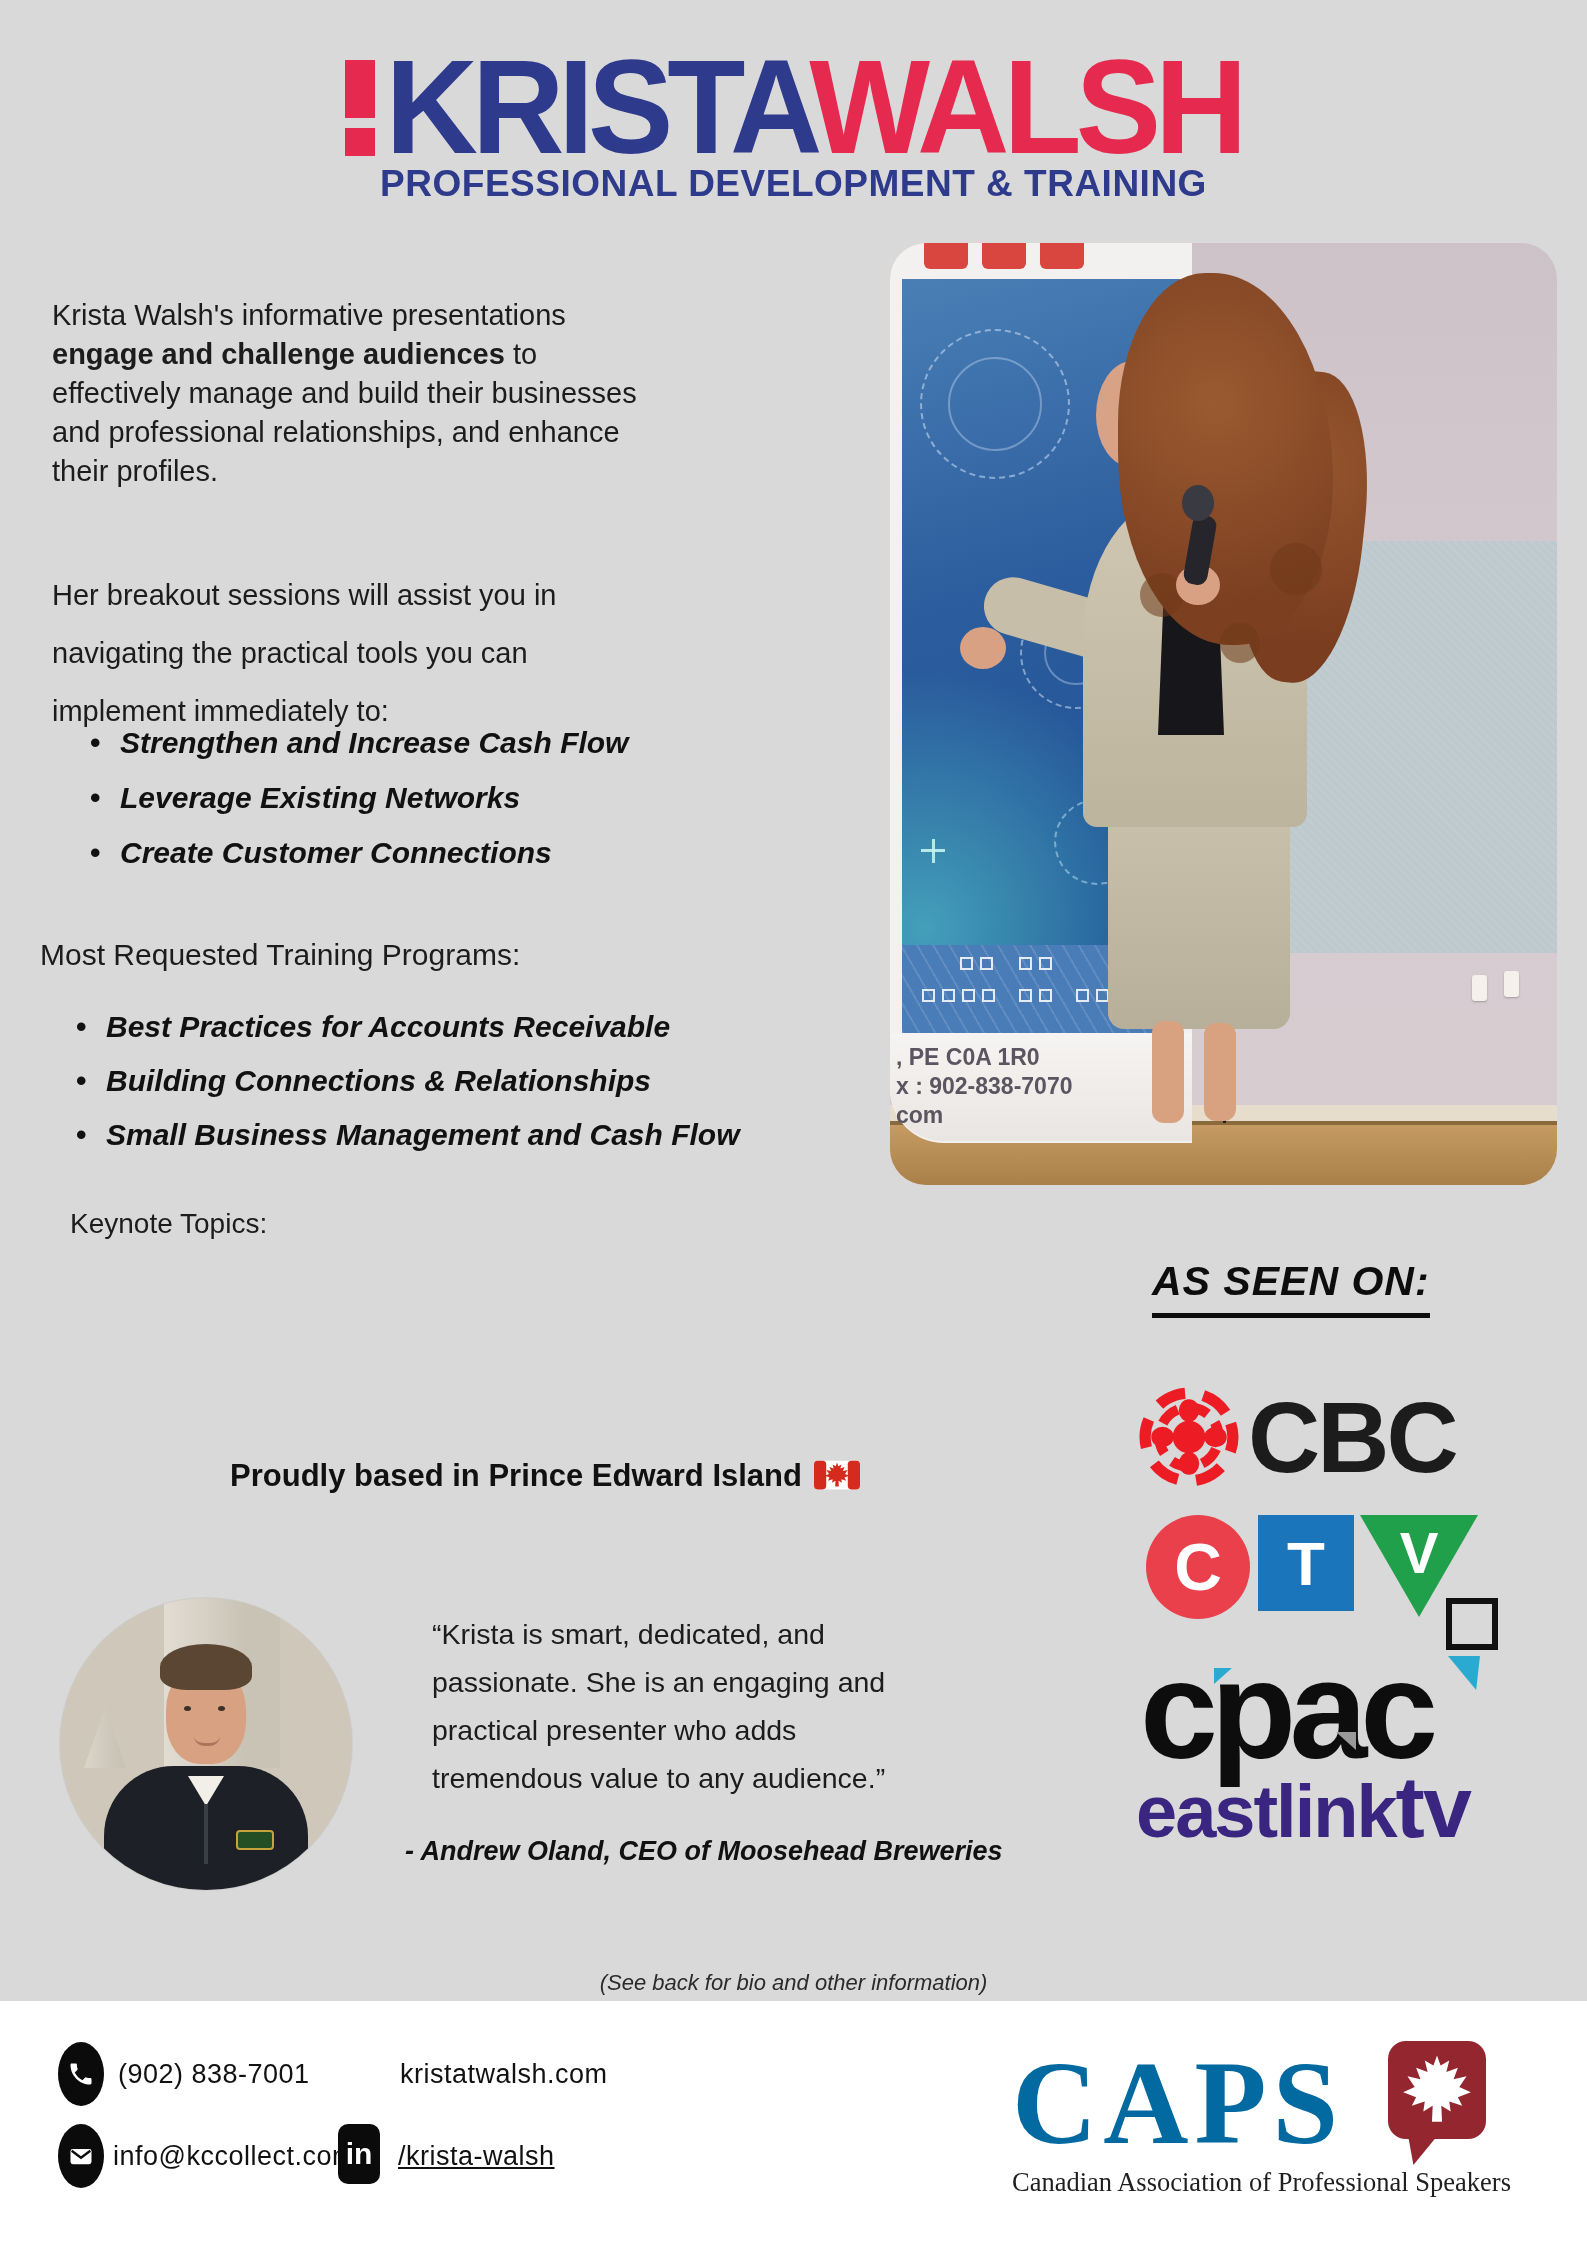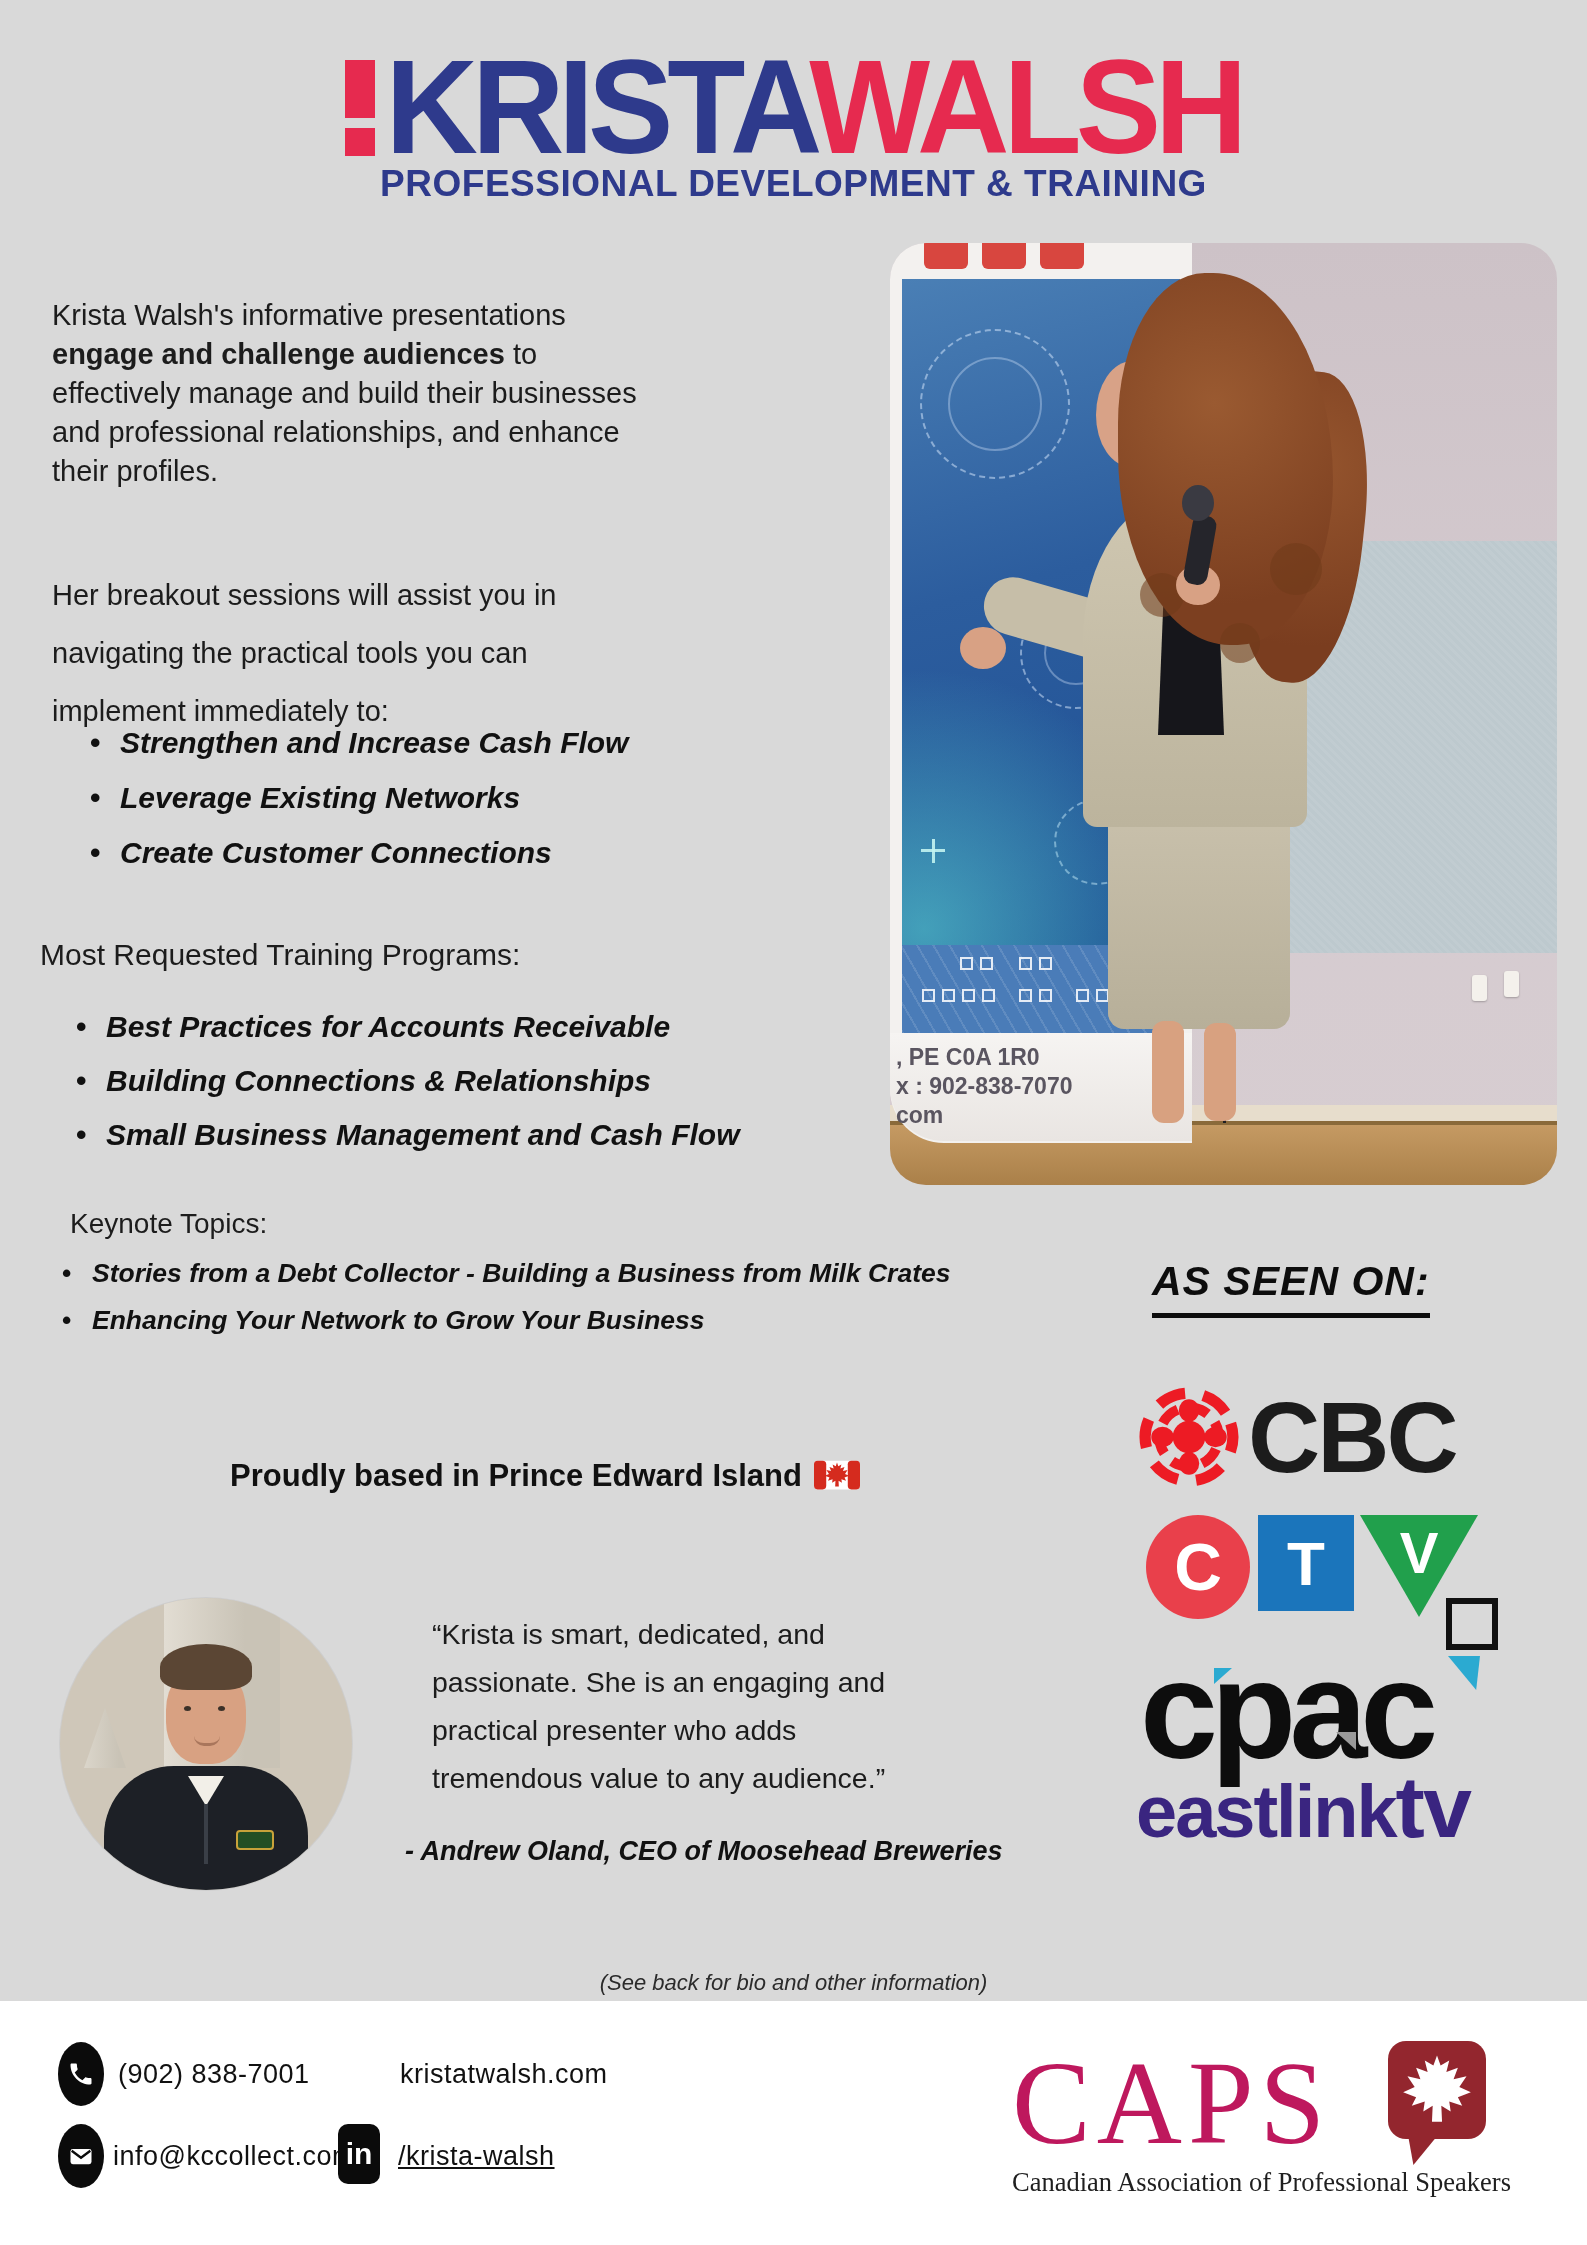--- a/index.html
+++ b/index.html
@@ -170,21 +170,21 @@
   
   .footer { position:absolute; left:0; top:2001px; width:100%; height:244px; background:#ffffff; }
   .f-icon { position:absolute; width:46px; height:64px; border-radius:50%;
             background:#0b0b0b; display:flex; align-items:center; justify-content:center; }
   .f-text { position:absolute; font-size:27px; color:#111; letter-spacing:0.5px; }
   .li-icon { position:absolute; left:338px; top:2124px; width:42px; height:60px;
             background:#0b0b0b; border-radius:10px; color:#fff; font-weight:bold;
             font-size:30px; display:flex; align-items:center; justify-content:center; }
   .underline { text-decoration:underline; }
   .caps-text { position:absolute; left:1012px; top:2040px; font-family:"Liberation Serif","DejaVu Serif",serif;
-            font-size:118px; font-weight:normal; letter-spacing:6px; color:#be185d; line-height:1; }
+            font-size:118px; font-weight:bold; letter-spacing:6px; color:#0369a1; line-height:1; }
   .caps-bubble { position:absolute; left:1388px; top:2040px; width:98px; height:98px;
             background:#93262e; border-radius:18px; display:flex; align-items:center;
             justify-content:center; }
   .caps-tail { position:absolute; left:1408px; top:2134px; width:30px; height:30px;
             background:#93262e; clip-path:polygon(0 0,100% 0,18% 100%); }
   .caps-sub { position:absolute; left:1012px; top:2166px; width:520px;
             font-family:"Liberation Serif","DejaVu Serif",serif; font-size:26.5px; color:#1f1f1f; }
 </style>
 </head>
 <body>
@@ -210,24 +210,20 @@
   </ul>
 
   <p class="training-heading">Most Requested Training Programs:</p>
   <ul class="blist training-list">
     <li>Best Practices for Accounts Receivable</li>
     <li>Building Connections &amp; Relationships</li>
     <li>Small Business Management and Cash Flow</li>
   </ul>
 
   <p class="keynote-heading">Keynote Topics:</p>
-  <ul class="blist keynote-list">
-    <li>Stories from a Debt Collector - Building a Business from Milk Crates</li>
-    <li>Enhancing Your Network to Grow Your Business</li>
-  </ul>
 
   <div class="photo">
     <div class="wall-panel"></div>
     <div class="switch" style="left:582px; top:732px;"></div>
     <div class="switch" style="left:614px; top:728px;"></div>
     <div class="baseboard"></div>
     <div class="floor"></div>
 
     <div class="banner-backing">
       <div class="banner-red-remnant">

